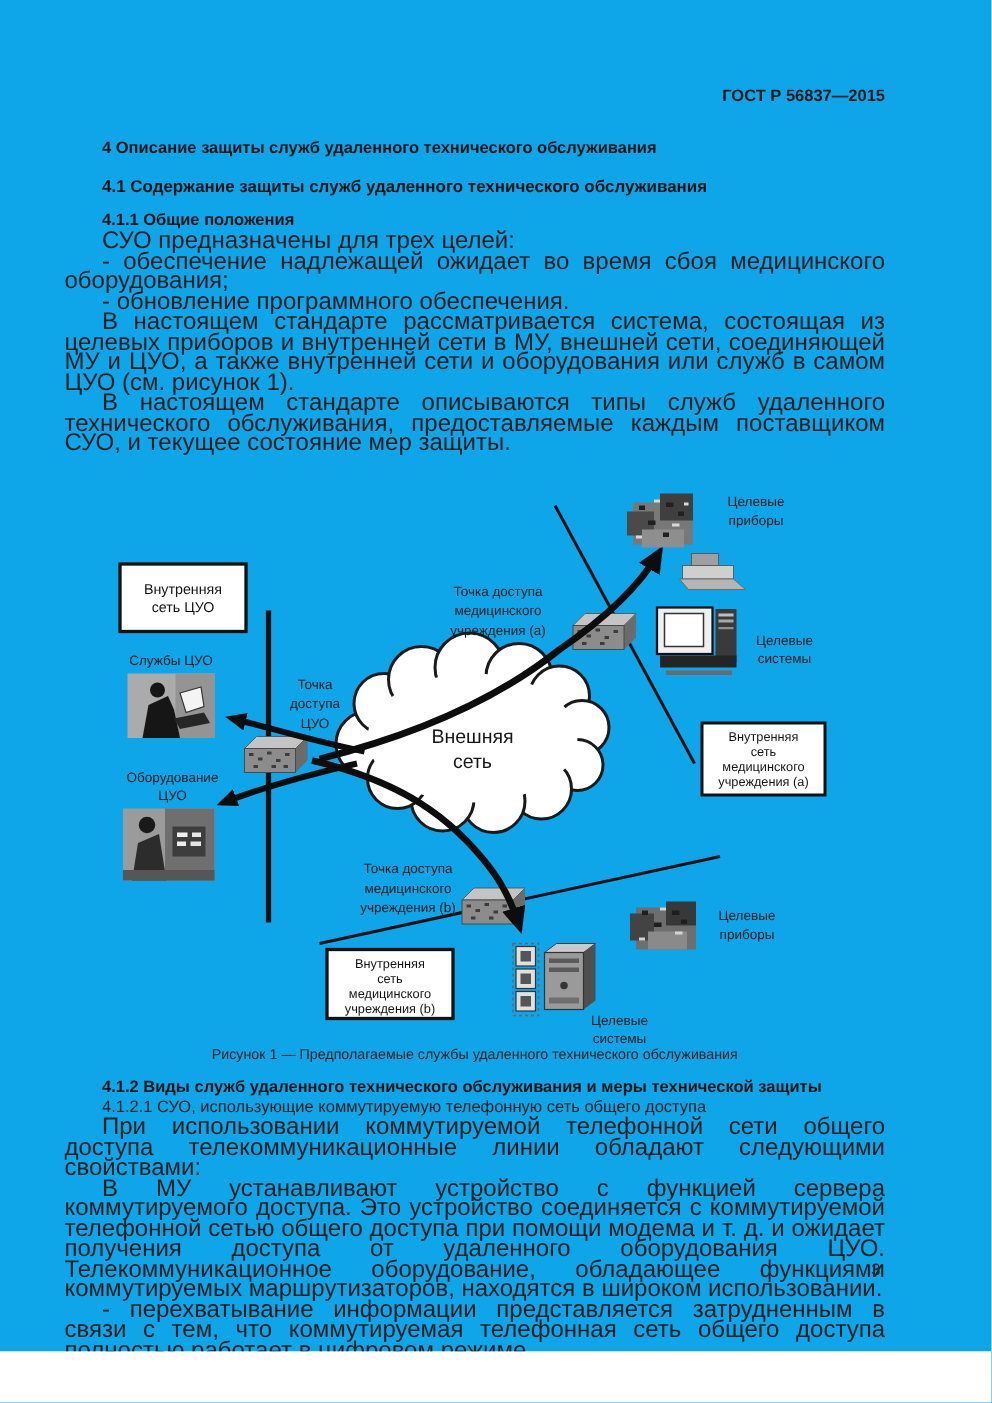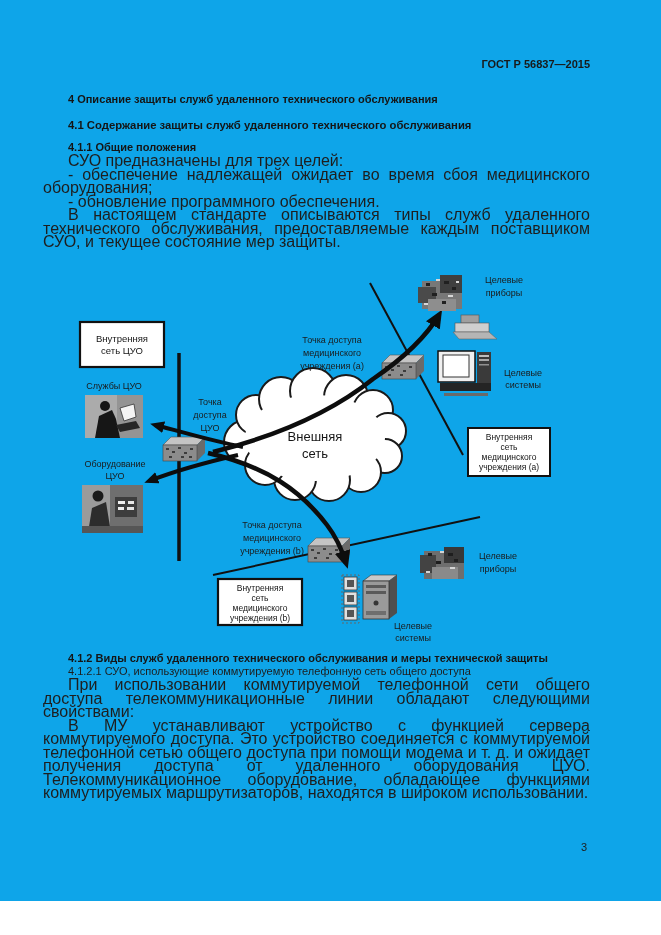--- a/index.html
+++ b/index.html
@@ -69,20 +69,21 @@
 
   <div class="running-header">ГОСТ Р 56837—2015</div>
 
   <h1 class="h-main">4 Описание защиты служб удаленного технического обслуживания</h1>
   <h2 class="h-sub">4.1 Содержание защиты служб удаленного технического обслуживания</h2>
   <h3 class="h-sub2">4.1.1 Общие положения</h3>
 
   <p class="para">СУО предназначены для трех целей:</p>
   <p class="para">- обеспечение надлежащей ожидает во время сбоя медицинского оборудования;</p>
   <p class="para">- обновление программного обеспечения.</p>
+  <p class="para">В настоящем стандарте рассматривается система, состоящая из целевых приборов и внутренней сети в МУ, внешней сети, соединяющей МУ и ЦУО, а также внутренней сети и оборудования или служб в самом ЦУО (см. рисунок 1).</p>
   <p class="para">В настоящем стандарте описываются типы служб удаленного технического обслуживания, предоставляемые каждым поставщиком СУО, и текущее состояние мер защиты.</p>
 
   <div class="figure">
     <svg width="547" height="386" viewBox="0 0 547 386">
       <defs>
         <marker id="ah" markerUnits="userSpaceOnUse" markerWidth="18" markerHeight="16" refX="12" refY="8" orient="auto">
           <polygon points="0,0 18,8 0,16" fill="#0d0d0d"></polygon>
         </marker>
         <marker id="ahs" markerUnits="userSpaceOnUse" markerWidth="14" markerHeight="12" refX="9" refY="6" orient="auto">
           <polygon points="0,0 14,6 0,12" fill="#0d0d0d"></polygon>
@@ -309,21 +310,23 @@
       <text class="dlabel" x="480" y="119">Целевые</text>
       <text class="dlabel" x="480" y="131">системы</text>
 
       <text class="dlabel" x="455" y="302">Целевые</text>
       <text class="dlabel" x="455" y="315">приборы</text>
 
       <text class="dlabel" x="370" y="372">Целевые</text>
       <text class="dlabel" x="370" y="384">системы</text>
     </svg>
 
+    <div class="caption">Рисунок 1 — Предполагаемые службы удаленного технического обслуживания</div>
   </div>
 
   <h3 class="h-sub2" style="margin-top:9px;">4.1.2 Виды служб удаленного технического обслуживания и меры технической защиты</h3>
   <p class="h-sub3">4.1.2.1 СУО, использующие коммутируемую телефонную сеть общего доступа</p>
   <p class="para">При использовании коммутируемой телефонной сети общего доступа телекоммуникационные линии обладают следующими свойствами:</p>
   <p class="para">В МУ устанавливают устройство с функцией сервера коммутируемого доступа. Это устройство соединяется с коммутируемой телефонной сетью общего доступа при помощи модема и т. д. и ожидает получения доступа от удаленного оборудования ЦУО. Телекоммуникационное оборудование, обладающее функциями коммутируемых маршрутизаторов, находятся в широком использовании.</p>
+  <p class="para">- перехватывание информации представляется затрудненным в связи с тем, что коммутируемая телефонная сеть общего доступа полностью работает в цифровом режиме.</p>
 
   <div class="page-number">3</div>
 </div>
 
 </body></html>

